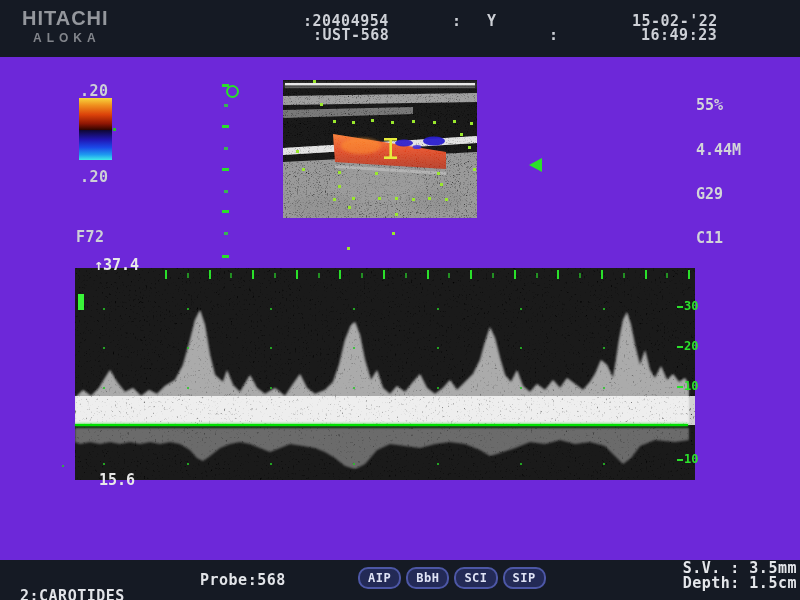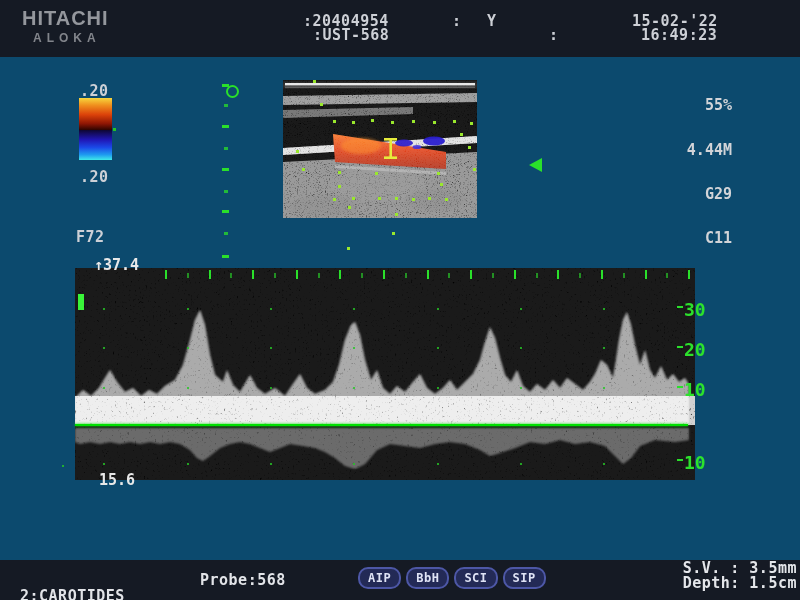--- a/index.html
+++ b/index.html
@@ -1,28 +1,28 @@
 <!DOCTYPE html>
 <html><head>
 <meta charset="utf-8">
 <style>
   html,body{margin:0;padding:0;background:#000;}
   #screen{
-    position:relative;width:800px;height:600px;overflow:hidden;background:#0c4a6e;
+    position:relative;width:800px;height:600px;overflow:hidden;background:#6d28d9;
     font-family:"DejaVu Sans Mono","Liberation Mono",monospace;font-weight:bold;
     -webkit-font-smoothing:none;
   }
   .abs{position:absolute;}
   .bar{position:absolute;left:0;width:800px;background:#151a24;}
   #topbar{top:0;height:57px;}
   #botbar{top:560px;height:40px;}
   .sys{font-size:15px;color:#cdd0d6;letter-spacing:0.5px;white-space:pre;}
   .brand1{font-family:"Liberation Sans",sans-serif;font-size:20px;color:#94979d;letter-spacing:1px;}
   .brand2{font-family:"Liberation Sans",sans-serif;font-size:12px;color:#82858b;letter-spacing:5px;}
-  .scale-num{position:absolute;left:684px;width:26px;text-align:left;font-size:18px;color:#2ce22c;}
+  .scale-num{position:absolute;left:684px;width:26px;text-align:left;font-size:12px;color:#2ce22c;}
   .pill{
     height:18px;display:flex;align-items:center;padding:0 8px;border-radius:10px;
     border:2px solid #4d57a6;background:#232a56;color:#dfe3f5;font-size:12px;letter-spacing:0.5px;
   }
   #badges{position:absolute;left:358px;top:567px;display:flex;gap:5px;}
   #colorbar-top,#colorbar-bot{position:absolute;left:79px;width:33px;}
   #colorbar-top{top:98px;height:32px;background:linear-gradient(to bottom,#f7d63e 0%,#f0911e 22%,#dc420a 52%,#8e1604 80%,#2d0400 100%);}
   #colorbar-bot{top:130px;height:30px;background:linear-gradient(to bottom,#0e0733 0%,#2016b4 32%,#1b49e8 58%,#1e9af0 82%,#3fe9e9 100%);}
   .dot{position:absolute;background:#25c525;}
   .bdot{position:absolute;width:3px;height:3px;background:#9ae82c;}
@@ -107,21 +107,21 @@
 
     <polygon points="52,85 163,92 163,95 52,88" fill="#d0d0d0" opacity="0.5"></polygon>
 
     <g fill="#e6ec3c">
       <rect x="101" y="58" width="13" height="2.6"></rect>
       <rect x="106.4" y="60" width="2.6" height="17"></rect>
       <rect x="101" y="76.4" width="13" height="2.6"></rect>
     </g>
   </svg>
 
-  <div class="param-col" style="left:676px;top:69px;width:56px;text-align:right;">
+  <div class="param-col" style="left:696px;top:69px;width:56px;">
     <div>55%</div>
     <div>4.44M</div>
     <div>G29</div>
     <div>C11</div>
   </div>
   <div id="focus-arrow"></div>
   <div id="ruler-circle"></div>
 
   <svg class="abs" style="left:75px;top:268px;" width="620" height="212" viewBox="0 0 620 212">
     <defs>

